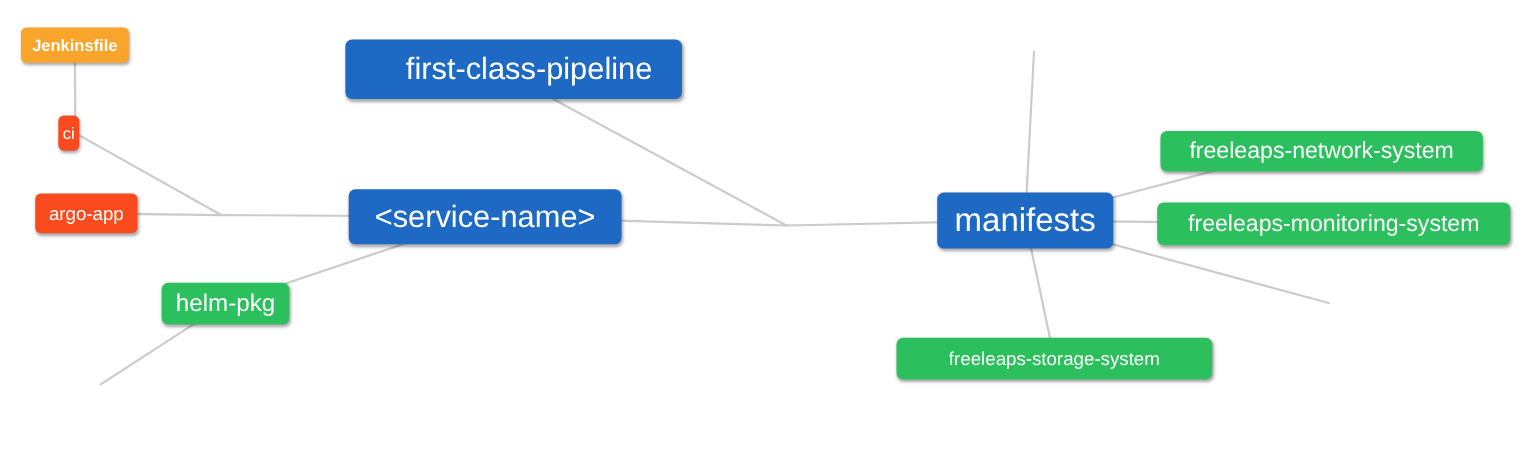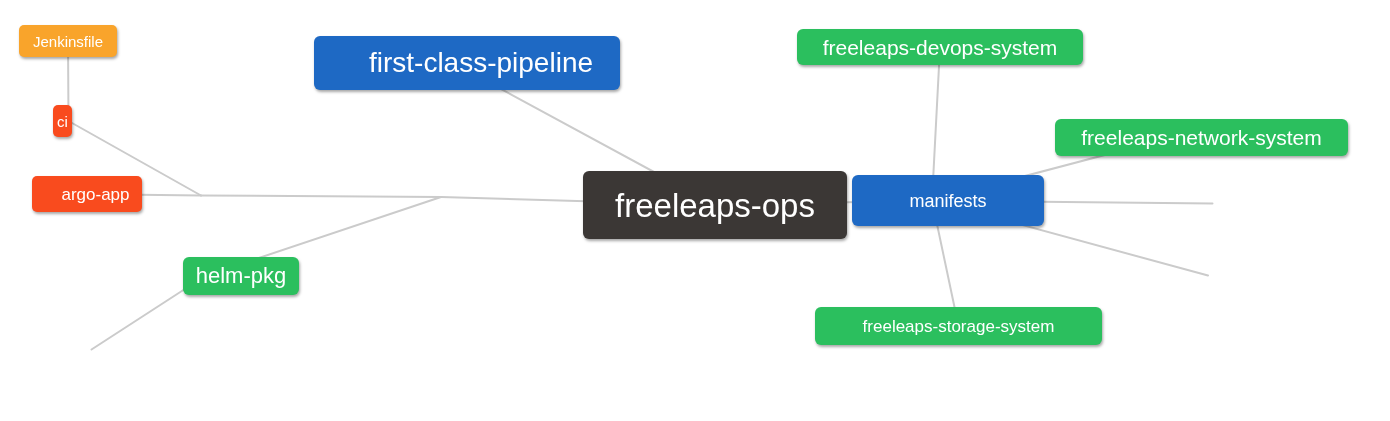--- a/index.html
+++ b/index.html
@@ -37,33 +37,33 @@
     color: #ffffff;
     white-space: nowrap;
     border-radius: 6px;
     box-shadow: 1px 2px 3px rgba(0,0,0,0.35);
     cursor: default;
     line-height: 1;
   }
   .blue   { background: var(--c-blue,   #1e69c4); }
   .green  { background: var(--c-green,  #2bbf5e); }
   .red    { background: var(--c-red,    #f94b1e); }
-  .orange { background: var(--c-orange, #f9a42b); }
+  .orange { background: var(--c-orange, #f9a42b); font-weight: bold; }
   .center { background: var(--c-center, #3b3735); }
 
   
   #n-jenkinsfile { left: 19px;   top: 25px;  width: 98px;  height: 32px; font-size: 15px; border-radius: 5px; }
   #n-ci          { left: 53px;   top: 105px; width: 19px;  height: 32px; font-size: 15px; border-radius: 5px; }
-  #n-argo-app    { left: 32px;   top: 176px; width: 93px;  height: 36px; font-size: 17px; border-radius: 5px; padding-left: 17px; }
+  #n-argo-app    { left: 32px;   top: 176px; width: 93px;  height: 36px; font-size: 17px; border-radius: 5px; }
   #n-env         { left: 159px;  top: 176px; width: 84px;  height: 39px; font-size: 24px; }
   #n-pipeline    { left: 314px;  top: 36px;  width: 278px; height: 54px; font-size: 28px; padding-left: 28px; }
   #n-service     { left: 317px;  top: 172px; width: 248px; height: 50px; font-size: 28px; }
   #n-ops         { left: 583px;  top: 171px; width: 264px; height: 68px; font-size: 33px; }
-  #n-manifests   { left: 852px;  top: 175px; width: 192px; height: 51px; font-size: 18px; }
-  #n-helm        { left: 147px;  top: 257px; width: 116px; height: 38px; font-size: 22px; margin-left: 36px; }
+  #n-manifests   { left: 852px;  top: 175px; width: 160px; height: 51px; font-size: 30px; }
+  #n-helm        { left: 147px;  top: 257px; width: 116px; height: 38px; font-size: 22px; }
   #n-values      { left: 8px;    top: 334px; width: 167px; height: 31px; font-size: 17px; border-radius: 5px; }
   #n-devops      { left: 797px;  top: 29px;  width: 286px; height: 36px; font-size: 21px; }
   #n-network     { left: 1055px; top: 119px; width: 293px; height: 37px; font-size: 21px; }
   #n-monitoring  { left: 1052px; top: 184px; width: 321px; height: 39px; font-size: 21px; }
   #n-controls    { left: 1061px; top: 256px; width: 294px; height: 39px; font-size: 21px; }
   #n-storage     { left: 815px;  top: 307px; width: 287px; height: 38px; font-size: 17px; }
 </style>
 </head>
 <body>
 
@@ -88,29 +88,29 @@
 
   <div class="node orange" id="n-jenkinsfile">Jenkinsfile</div>
 
   <div class="node red" id="n-ci">ci</div>
 
   <div class="node red" id="n-argo-app">argo-app</div>
 
 
   <div class="node blue" id="n-pipeline">first-class-pipeline</div>
 
+  <div class="node blue" id="n-service">&lt;service-name&gt;</div>
 
-  <div class="node center" id="n-ops">freeleaps-ops</div>
 
   <div class="node blue" id="n-manifests">manifests</div>
 
   <div class="node green" id="n-helm">helm-pkg</div>
 
 
-  <div class="node green" id="n-devops">freeleaps-devops-system</div>
 
   <div class="node green" id="n-network">freeleaps-network-system</div>
 
+  <div class="node green" id="n-monitoring">freeleaps-monitoring-system</div>
 
 
   <div class="node green" id="n-storage">freeleaps-storage-system</div>
 
 </div>
 
 </body></html>

